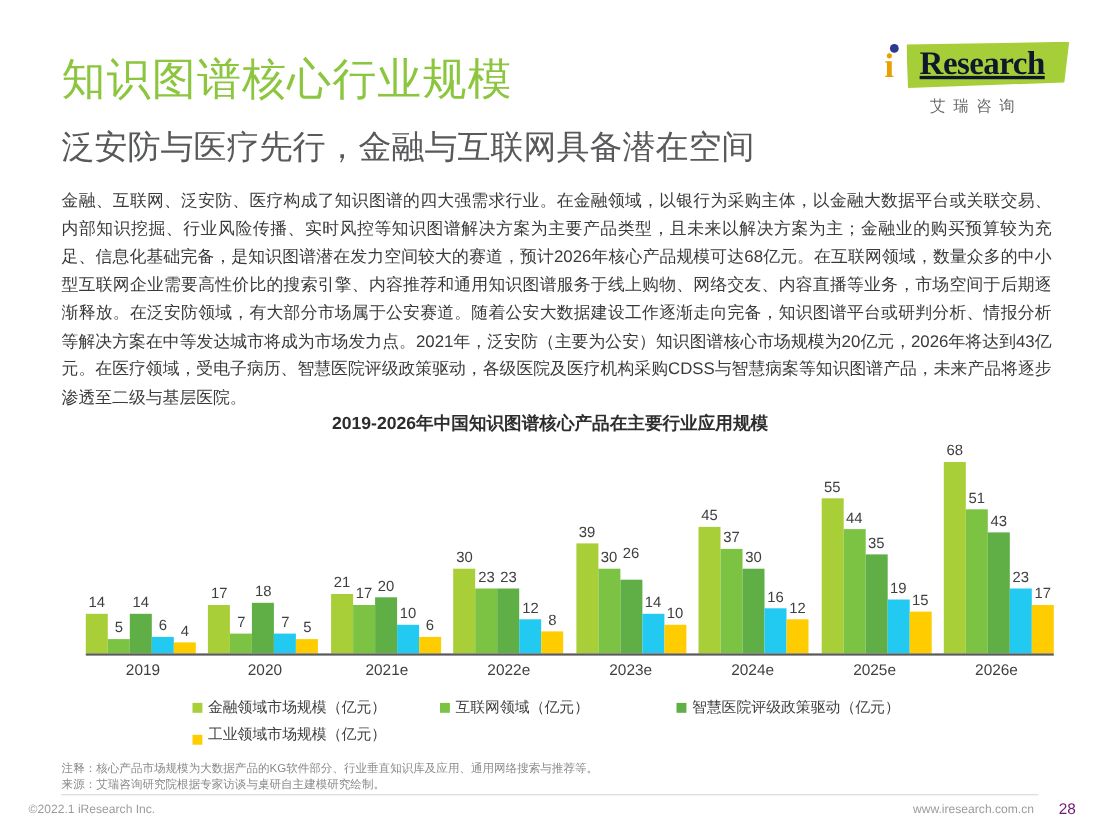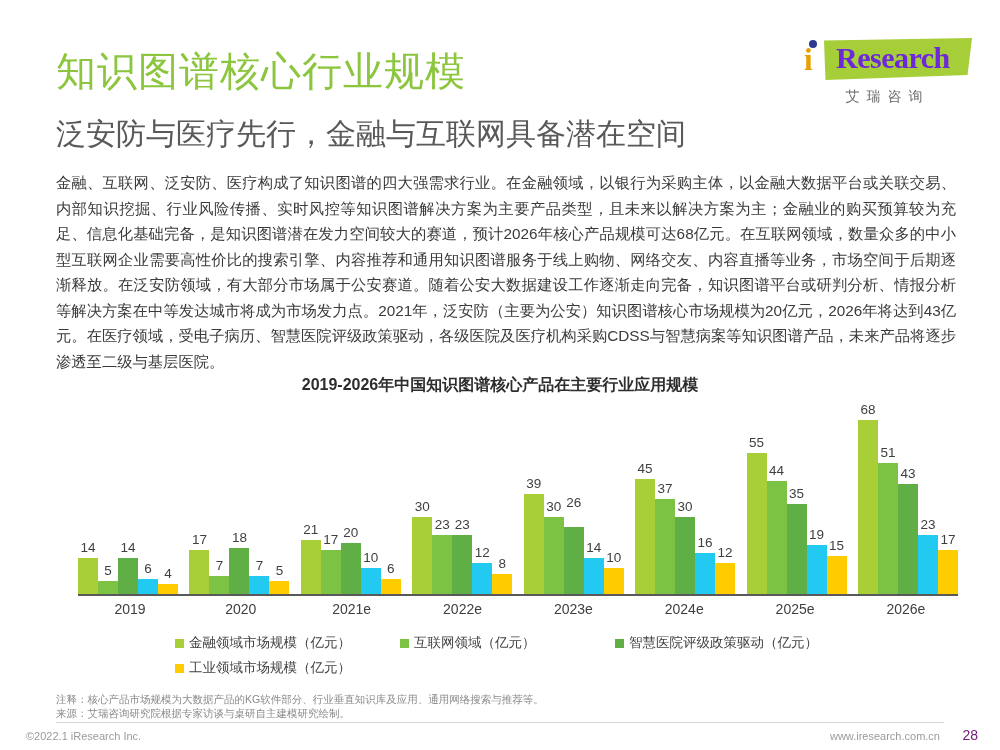--- a/index.html
+++ b/index.html
@@ -23,22 +23,22 @@
     position: absolute; left: 8px; top: 10px;
     font-size: 31px; font-weight: bold; color: #E8A000;
     font-family: "Liberation Serif", serif; line-height: 1;
   }
   .logo-dot {
     position: absolute; left: 13px; top: 6px; width: 8px; height: 8px;
     border-radius: 50%; background: #2B3A8F;
   }
   .logo-text {
     position: absolute; left: 40px; top: 7px;
-    font-size: 30px; font-weight: bold; color: #6d28d9;
-    font-family: "Liberation Serif", serif; letter-spacing: -0.5px;
+    font-size: 30px; font-weight: bold; color: #0f172a;
+    font-family: "Liberation Serif", serif; letter-spacing: -0.5px; text-decoration: underline;
   }
   .logo-cn {
     margin-top: 4px; font-size: 14px; color: #6a6a6a; letter-spacing: 7px;
     text-indent: 7px;
   }
 
   
   .title-main {
     position: absolute; left: 56px; top: 44px;
     font-size: 40px; color: #8CC63E; letter-spacing: 1px; white-space: nowrap;
@@ -337,21 +337,21 @@
         <div class="legend-item" style="width: 215px;">
           <span class="legend-swatch" style="background: rgb(124, 195, 68);"></span>
           <span>互联网领域（亿元）</span>
         </div>
         <div class="legend-item" style="width: 220px;">
           <span class="legend-swatch" style="background: rgb(95, 175, 70);"></span>
           <span>智慧医院评级政策驱动（亿元）</span>
         </div>
       </div>
       <div class="legend-row">
-        <div class="legend-item" style="width: 215px;">
+        <div class="legend-item" style="width: 215px; align-items: flex-end;">
           <span class="legend-swatch" style="background: rgb(255, 204, 0);"></span>
           <span>工业领域市场规模（亿元）</span>
         </div>
       </div>
     </div>
 
   <div class="notes">
     <div>注释：核心产品市场规模为大数据产品的KG软件部分、行业垂直知识库及应用、通用网络搜索与推荐等。</div>
     <div>来源：艾瑞咨询研究院根据专家访谈与桌研自主建模研究绘制。</div>
   </div>

